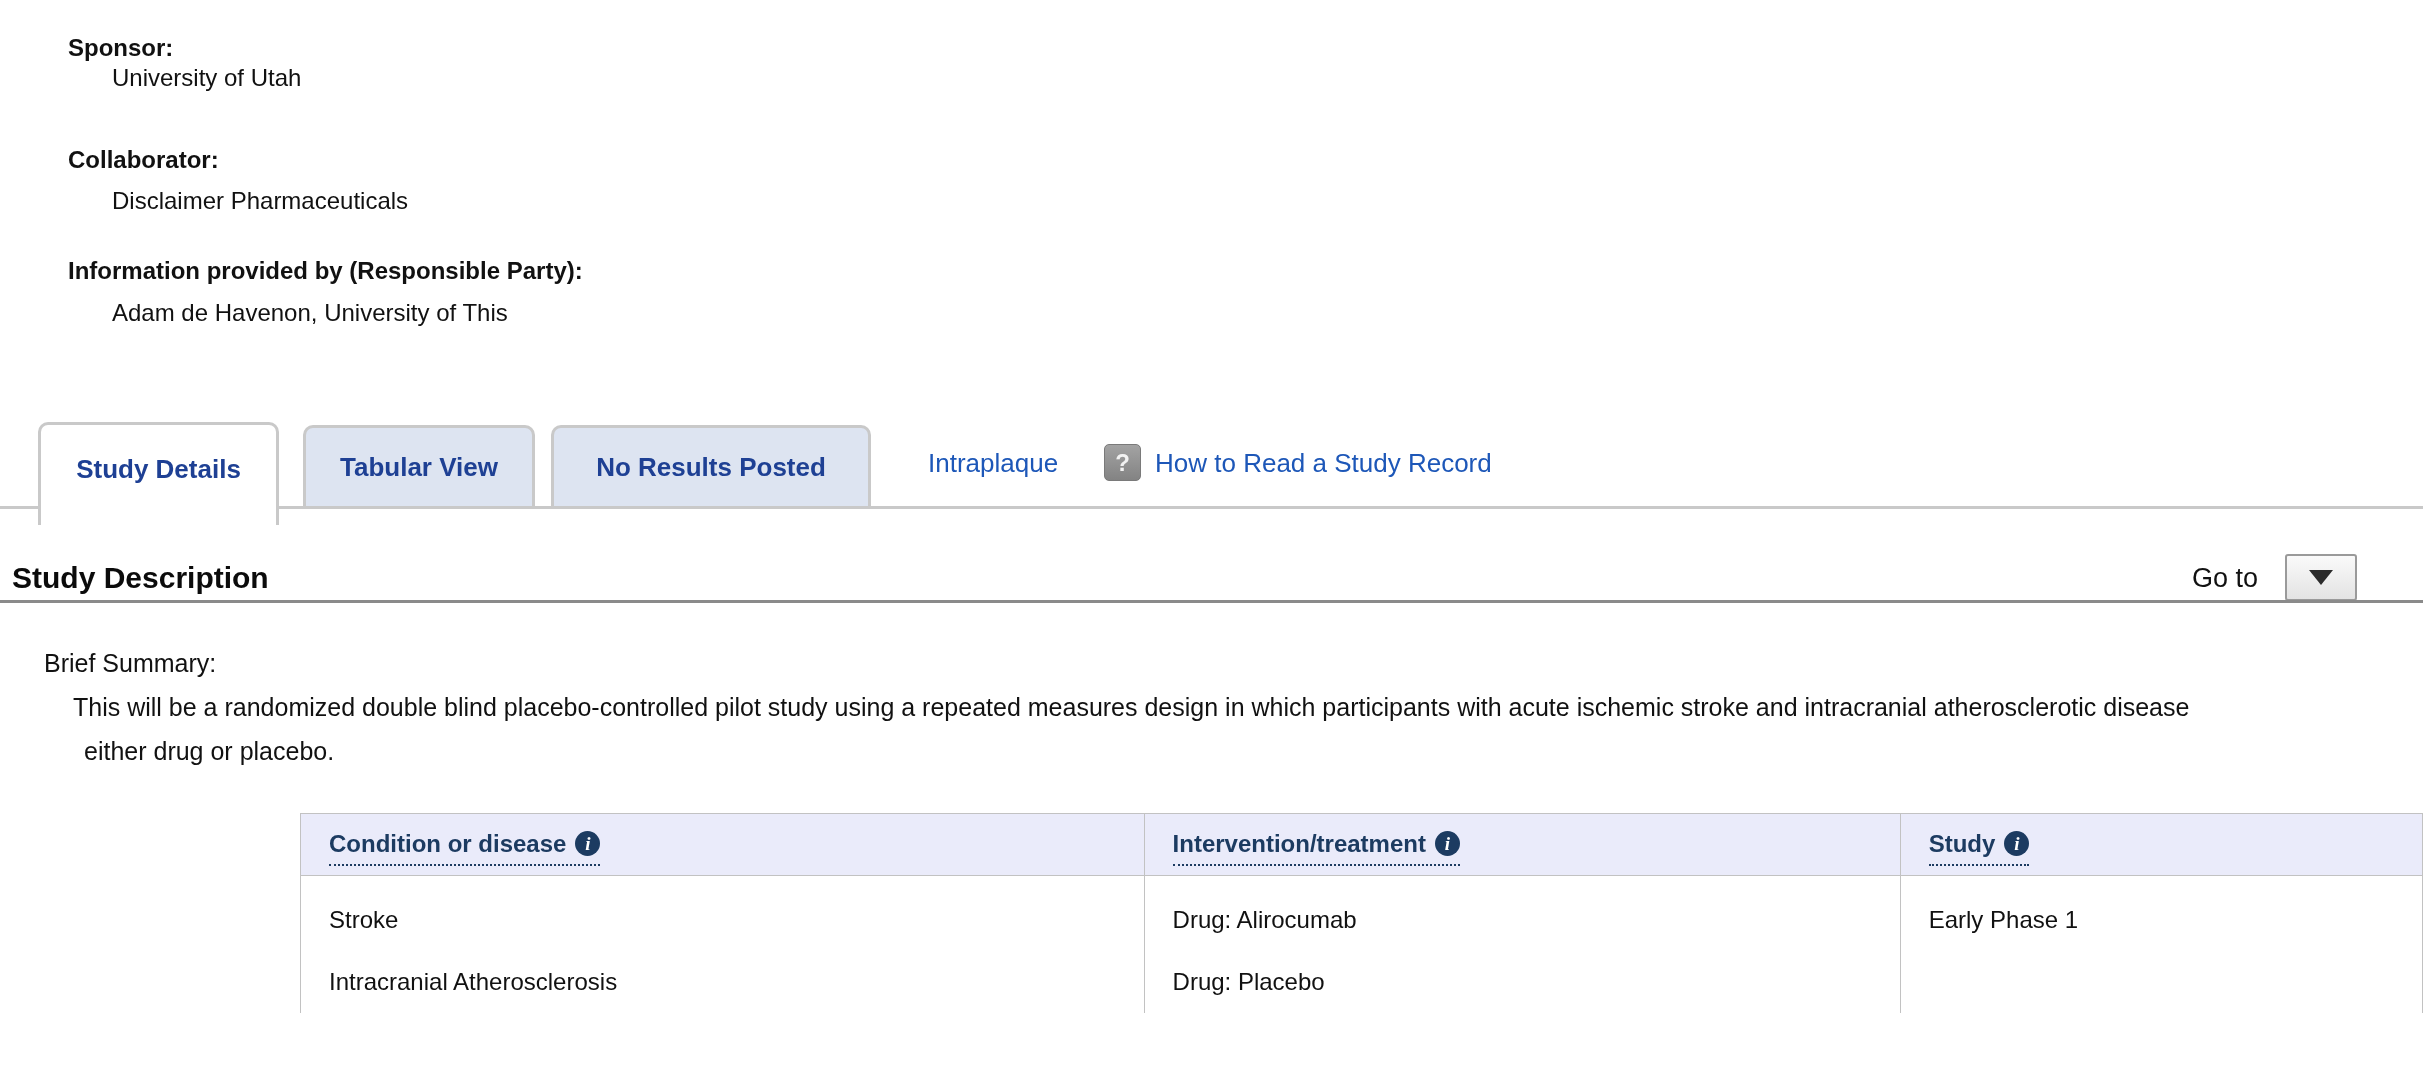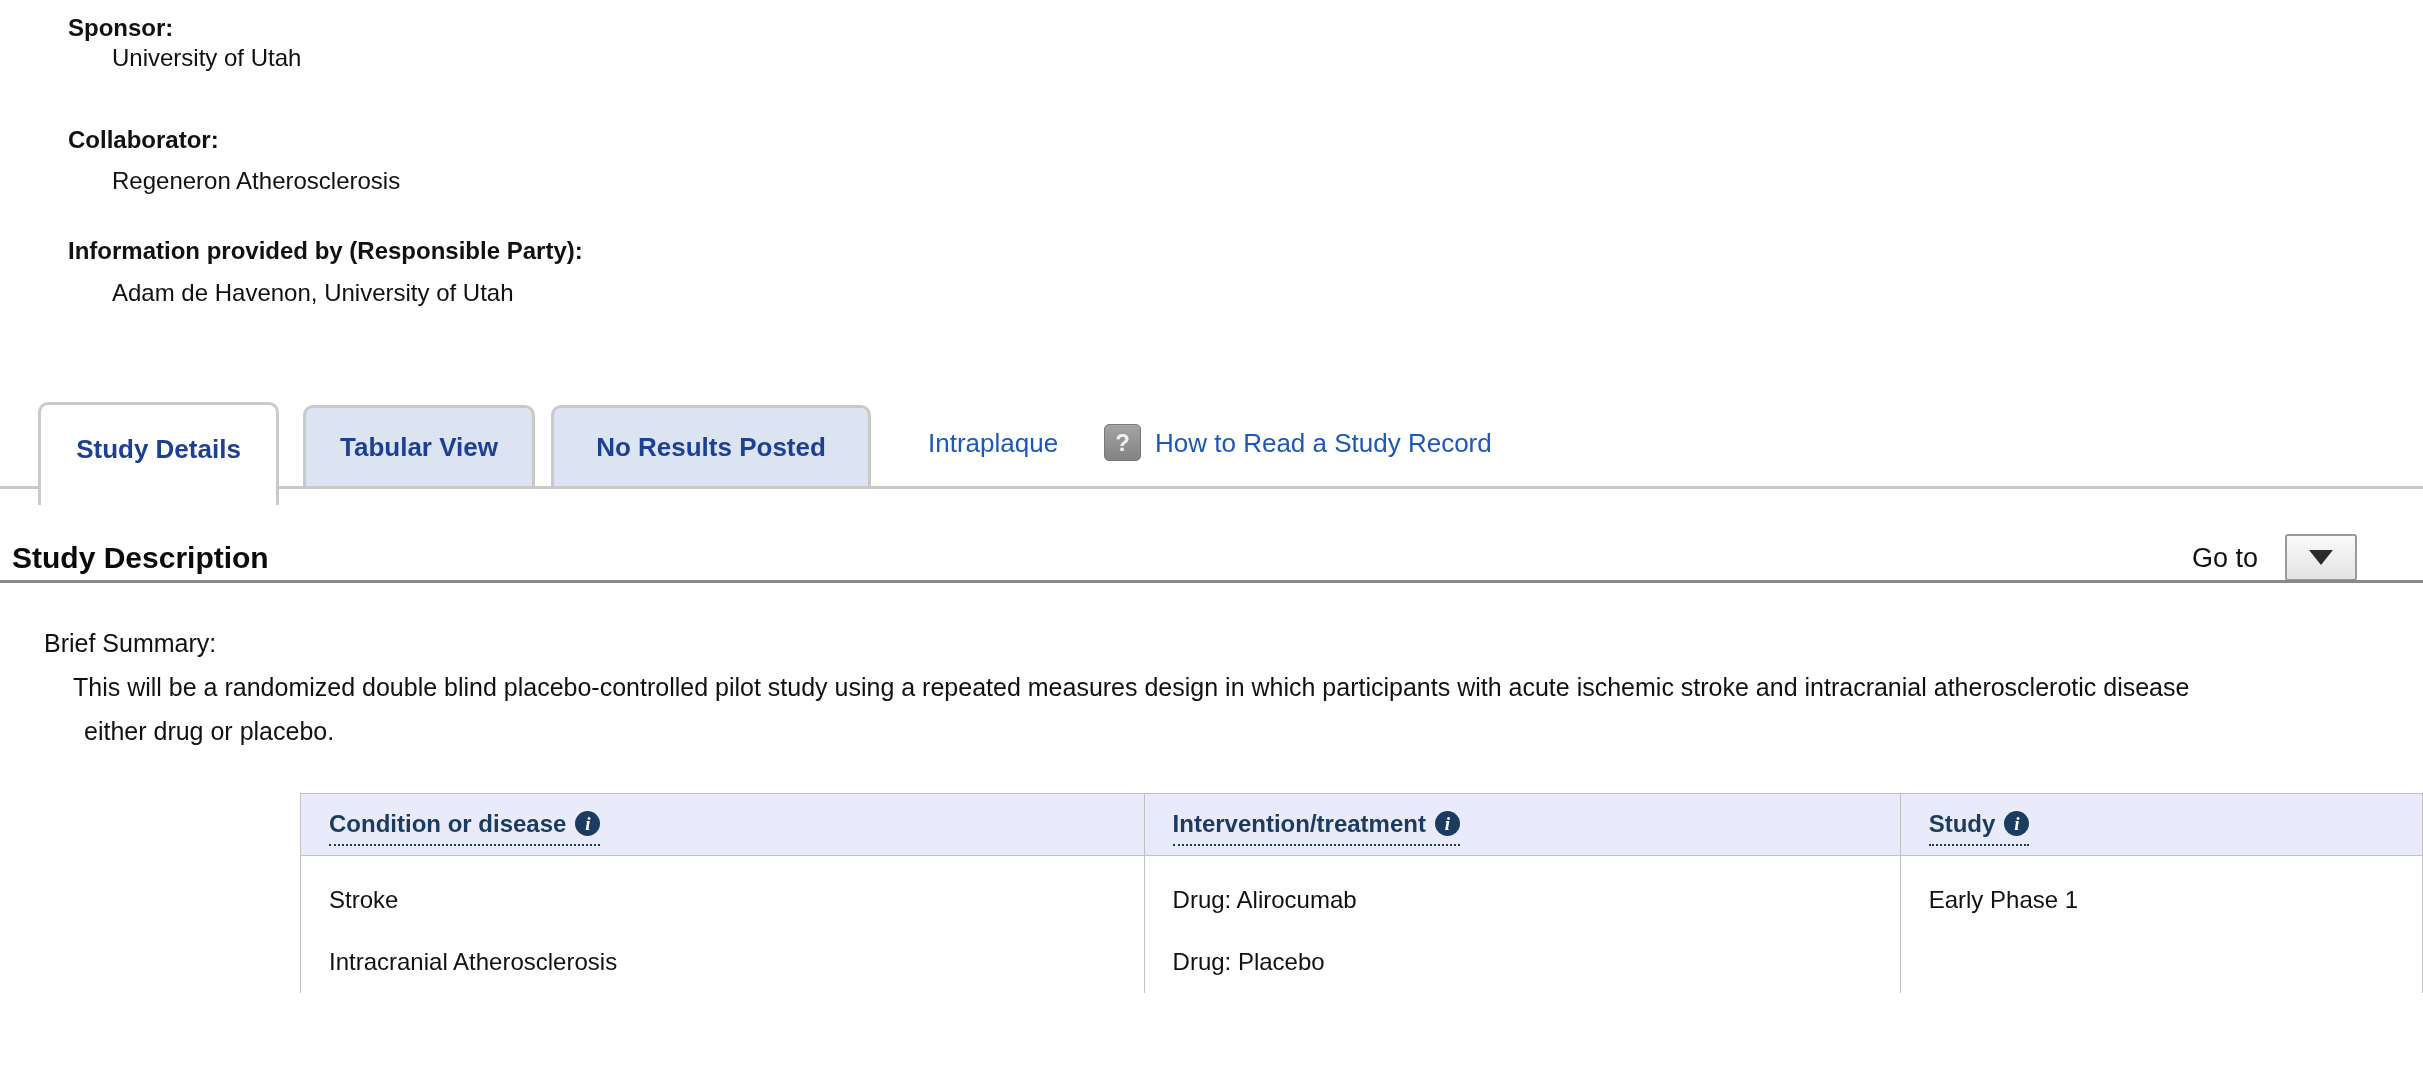--- a/index.html
+++ b/index.html
@@ -1,18 +1,18 @@
 <!DOCTYPE html>
 <html><head>
 <meta charset="utf-8">
 <style>
   html,body { margin:0; padding:0; background:#ffffff; }
   .screen {
     position:relative; width:2423px; height:993px; background:#ffffff;
-    overflow:hidden; font-family:"Liberation Sans", sans-serif; color:#111;
+    overflow:hidden; font-family:"Liberation Sans", sans-serif; color:#111;margin-top:20px;
   }
   .abs { position:absolute; }
 
   
   .info-label { font-size:24px; font-weight:bold; color:#111; white-space:nowrap; }
   .info-value { font-size:24px; color:#111; white-space:nowrap; }
 
   
   .tab-rule { position:absolute; left:0; top:486px; width:2423px; height:3px; background:#c9c9c9; }
   .tab {
@@ -68,24 +68,24 @@
 </style>
 </head>
 <body>
 
 <div class="screen">
 
   <div class="abs info-label" style="left:68px; top:14px;">Sponsor:</div>
   <div class="abs info-value" style="left:112px; top:44px;">University of Utah</div>
 
   <div class="abs info-label" style="left:68px; top:126px;">Collaborator:</div>
-  <div class="abs info-value" style="left:112px; top:167px;">Regeneron Atherosclerosis</div>
+  <div class="abs info-value" style="left:112px; top:167px;">Disclaimer Pharmaceuticals</div>
 
   <div class="abs info-label" style="left:68px; top:237px;">Information provided by (Responsible Party):</div>
-  <div class="abs info-value" style="left:112px; top:279px;">Adam de Havenon, University of Utah</div>
+  <div class="abs info-value" style="left:112px; top:279px;">Adam de Havenon, University of This</div>
 
   <div class="tab-rule"></div>
 
   <div class="tab active">
     <span>Study Details</span>
   </div>
   <div class="tab inactive tab2">
     <span>Tabular View</span>
   </div>
   <div class="tab inactive tab3">

